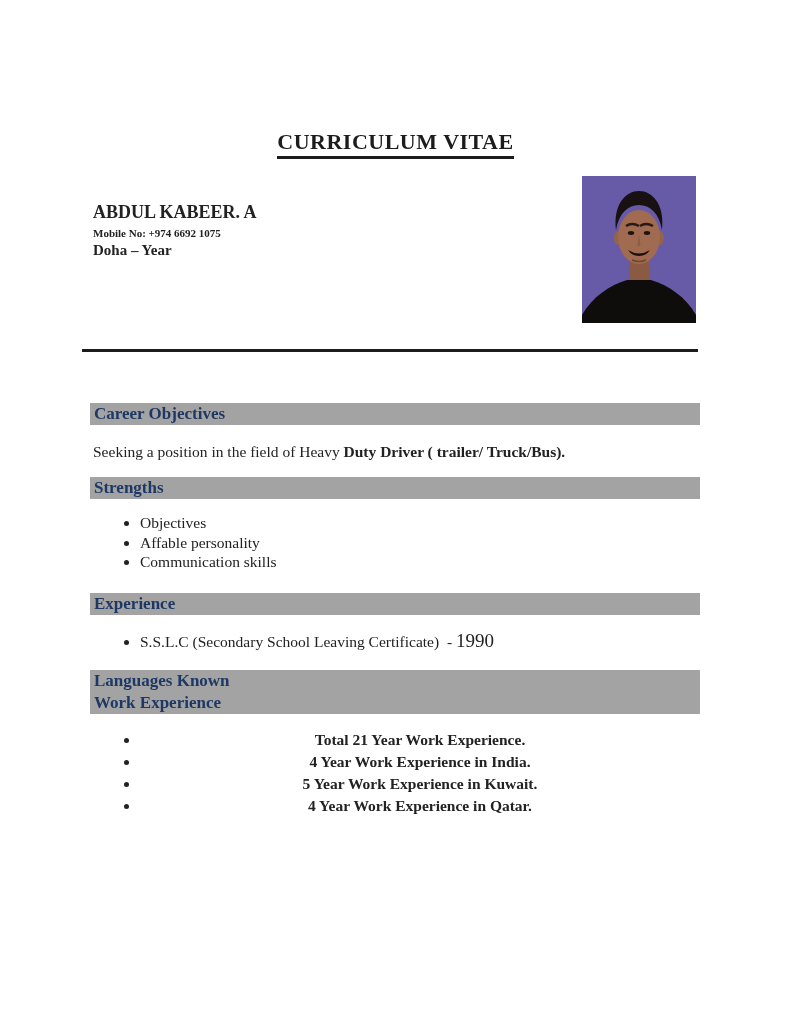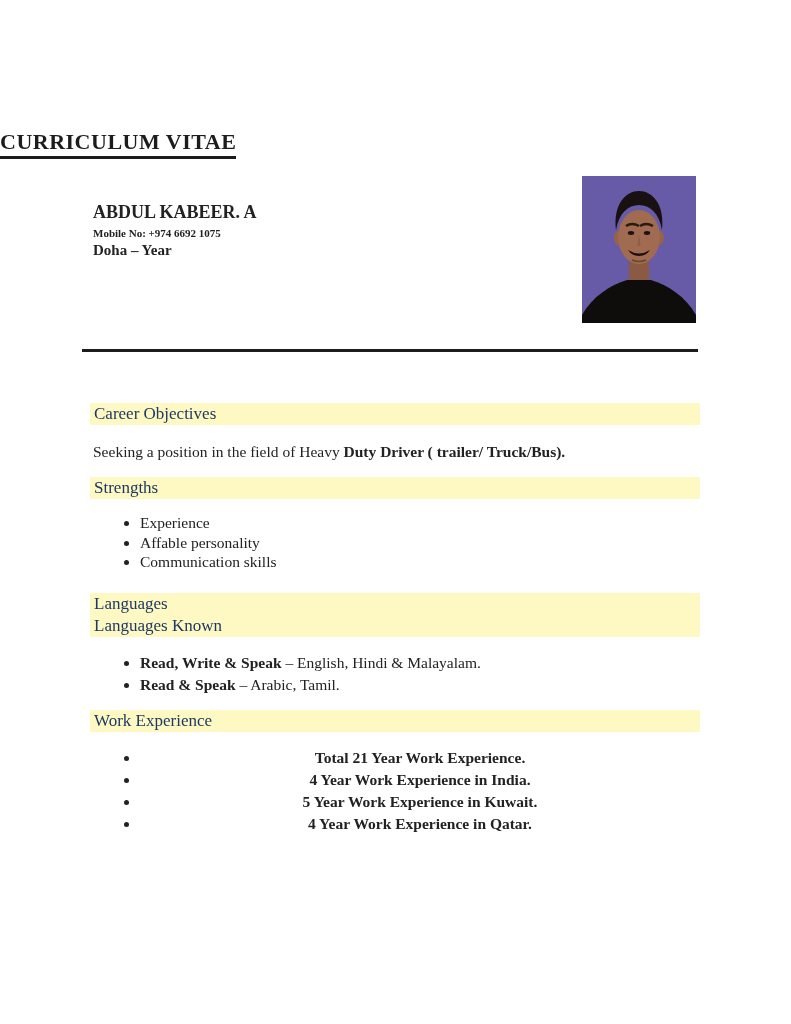--- a/index.html
+++ b/index.html
@@ -1,36 +1,36 @@
 <!DOCTYPE html>
 <html><head>
 <meta charset="utf-8">
 <style>
   html, body { margin:0; padding:0; background:#ffffff; }
   .page {
     position:relative; width:791px; height:1024px; background:#ffffff;
     font-family:"Liberation Serif", serif; color:#222222; overflow:hidden;
   }
   .title {
-    position:absolute; top:129px; left:0; width:100%; text-align:left;
+    position:absolute; top:129px; left:0; width:100%; text-align:center;
     margin:0; font-size:22px; font-weight:bold; letter-spacing:0.5px; color:#1c1c1c;
   }
   .title .underlined { border-bottom:3px solid #1c1c1c; padding-bottom:2px; }
   .contact { position:absolute; left:93px; top:202px; }
   .contact-name  { font-size:18px; font-weight:bold; margin-bottom:4px; }
   .contact-email { font-size:18px; font-weight:bold; margin-bottom:4px; white-space:pre-wrap; }
   .contact-mobile{ font-size:11px; font-weight:bold; margin-bottom:3px; }
   .contact-loc   { font-size:15px; font-weight:bold; }
   .photo { position:absolute; left:582px; top:176px; width:114px; height:147px; }
   .photo svg { display:block; }
   .rule { position:absolute; left:82px; top:349px; width:616px; height:3px; background:#1c1c1c; }
   .content { position:absolute; left:90px; top:403px; width:610px; }
   .bar {
-    height:22px; line-height:22px; background:#fef9c3; color:#1e3865;
-    font-weight:normal; font-size:17px; padding-left:4px; box-sizing:border-box;
+    height:22px; line-height:22px; background:#a3a3a3; color:#1e3865;
+    font-weight:bold; font-size:17px; padding-left:4px; box-sizing:border-box;
   }
   .para { margin:18px 0 16px 3px; font-size:15.5px; }
   ul.bullets { list-style:disc; margin:0; padding-left:50px; }
   ul.bullets li { font-size:15.5px; }
   ul.strengths  { margin-top:14px; margin-bottom:21px; }
   ul.strengths li { line-height:19.5px; }
   ul.edu { margin-top:16px; margin-bottom:18px; }
   ul.edu li { line-height:20px; }
   ul.edu .prewrap { white-space:pre-wrap; }
   ul.edu .year { font-size:19px; }
@@ -79,36 +79,35 @@
 
     <div class="bar">
       <span>Career Objectives</span>
     </div>
     <p class="para"><span>Seeking a position in the field of Heavy </span><b>Duty Driver ( trailer/ Truck/Bus).</b></p>
 
     <div class="bar">
       <span>Strengths</span>
     </div>
     <ul class="bullets strengths">
-      <li>Experience</li>
+      <li>Objectives</li>
       <li>Affable personality</li>
       <li>Communication skills</li>
     </ul>
 
     <div class="bar">
-      <span>Languages</span>
+      <span>Experience</span>
     </div>
+    <ul class="bullets edu">
+      <li><span class="prewrap">S.S.L.C (Secondary School Leaving Certificate)  - </span><span class="year">1990</span></li>
+    </ul>
 
     <div class="bar">
       <span>Languages Known</span>
     </div>
-    <ul class="bullets langs">
-      <li><b>Read, Write &amp; Speak</b><span> – English, Hindi &amp; Malayalam.</span></li>
-      <li><b>Read &amp; Speak</b><span> – Arabic, Tamil.</span></li>
-    </ul>
 
     <div class="bar">
       <span>Work Experience</span>
     </div>
     <ul class="bullets work">
       <li>Total 21 Year Work Experience.</li>
       <li>4 Year Work Experience in India.</li>
       <li>5 Year Work Experience in Kuwait.</li>
       <li>4 Year Work Experience in Qatar.</li>
     </ul>

